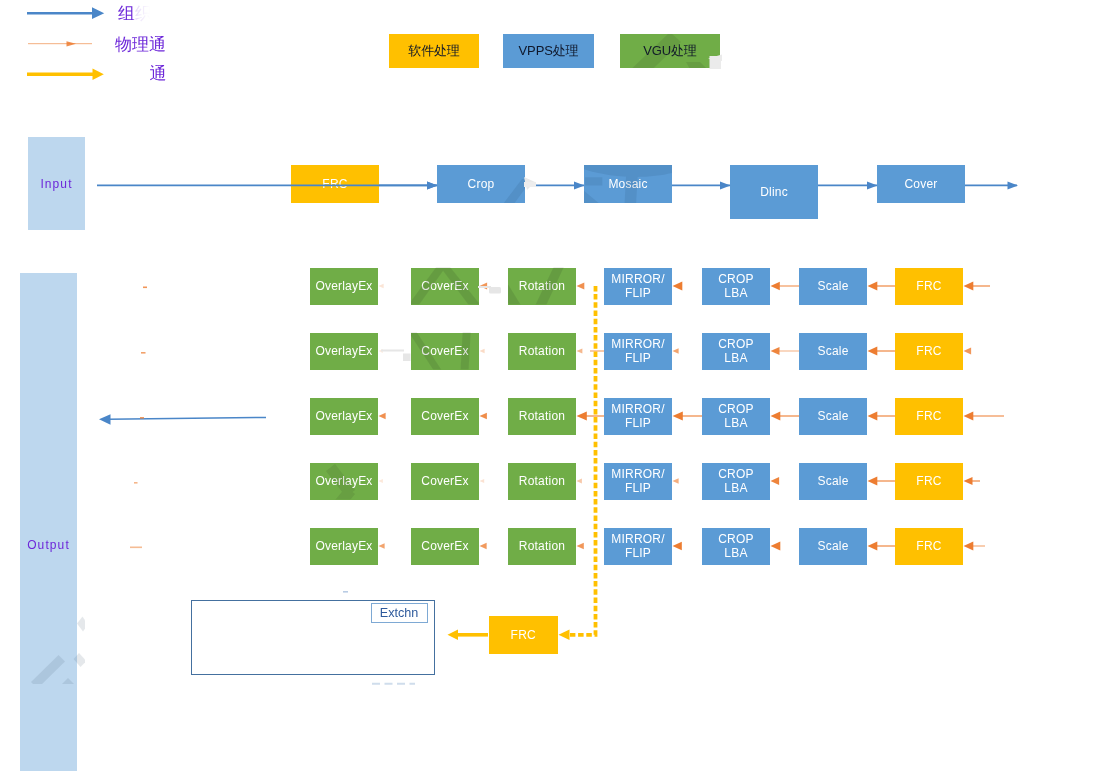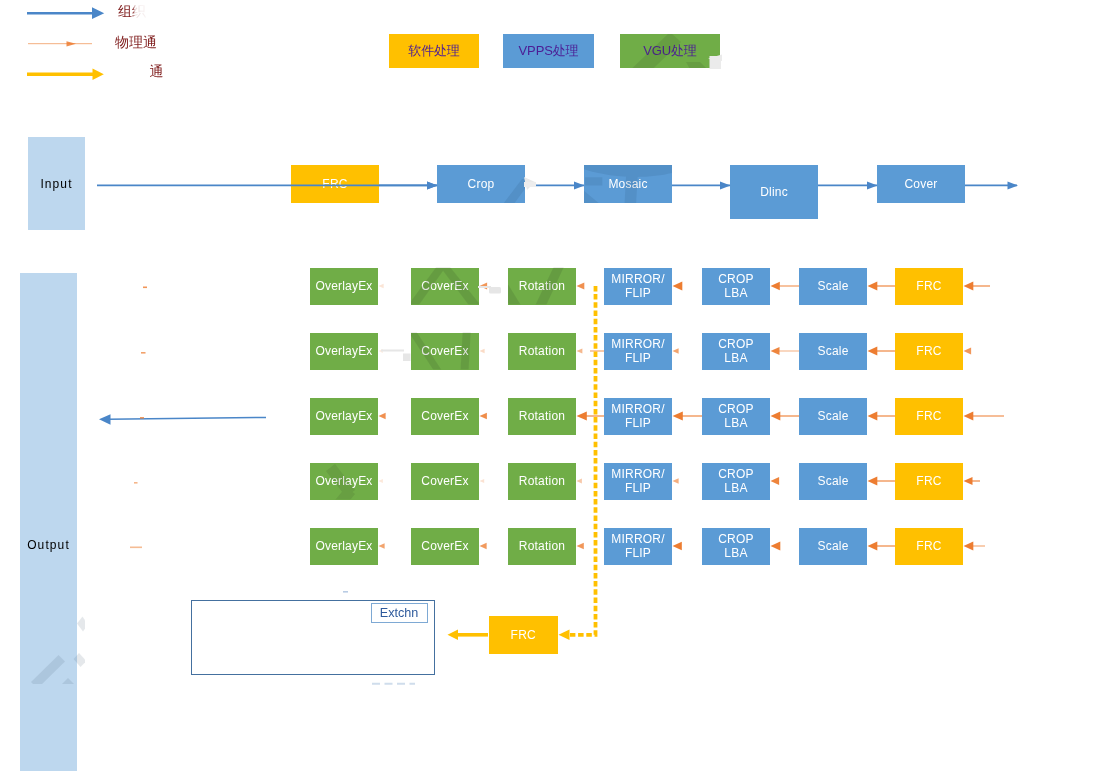--- a/index.html
+++ b/index.html
@@ -4,28 +4,28 @@
 <title>VPSS VGU pipeline diagram</title>
 <style>
   html,body{margin:0;padding:0;background:#ffffff;}
   body{width:1104px;height:771px;overflow:hidden;
        font-family:"Liberation Sans","DejaVu Sans",sans-serif;}
   #canvas{position:relative;width:1104px;height:771px;background:#ffffff;overflow:hidden;}
   svg.layer{position:absolute;left:0;top:0;width:1104px;height:771px;pointer-events:none;}
   .box{position:absolute;box-sizing:border-box;display:flex;align-items:center;
        justify-content:center;color:#ffffff;text-align:center;line-height:1.2;
        font-size:12px;letter-spacing:0.2px;white-space:pre-line;}
-  .legend-text{position:absolute;color:#7f1d1d;font-size:14px;white-space:nowrap;
+  .legend-text{position:absolute;color:#6d28d9;font-size:17px;white-space:nowrap;
        line-height:1;font-family:Liberation Serif, serif;}
   .legend-text.clipped{-webkit-mask-image:linear-gradient(90deg,#000 0,#000 15px,rgba(0,0,0,0.18) 17px,rgba(0,0,0,0.10) 24px,rgba(0,0,0,0) 32px);
           mask-image:linear-gradient(90deg,#000 0,#000 15px,rgba(0,0,0,0.18) 17px,rgba(0,0,0,0.10) 24px,rgba(0,0,0,0) 32px);}
   .legend-box{position:absolute;display:flex;align-items:center;justify-content:center;
-       color:#4c1d95;font-size:13px;box-sizing:border-box;letter-spacing:-0.15px;}
+       color:#0f172a;font-size:13px;box-sizing:border-box;letter-spacing:-0.15px;}
   .iobox{position:absolute;background:#BDD7EE;display:flex;align-items:center;
-       justify-content:center;color:#000000;font-size:12px;box-sizing:border-box;letter-spacing:1.1px;}
+       justify-content:center;color:#6d28d9;font-size:12px;box-sizing:border-box;letter-spacing:1.1px;}
   .frame{position:absolute;box-sizing:border-box;border:1.4px solid #44709F;background:#fff;}
   .extchn{position:absolute;box-sizing:border-box;border:1px solid #7EA9D4;background:#fff;
        color:#2E5A9C;display:flex;align-items:center;justify-content:center;font-size:12.6px;}
 </style>
 </head>
 <body>
 
 <div id="canvas">
   <svg class="layer">
     <g>

